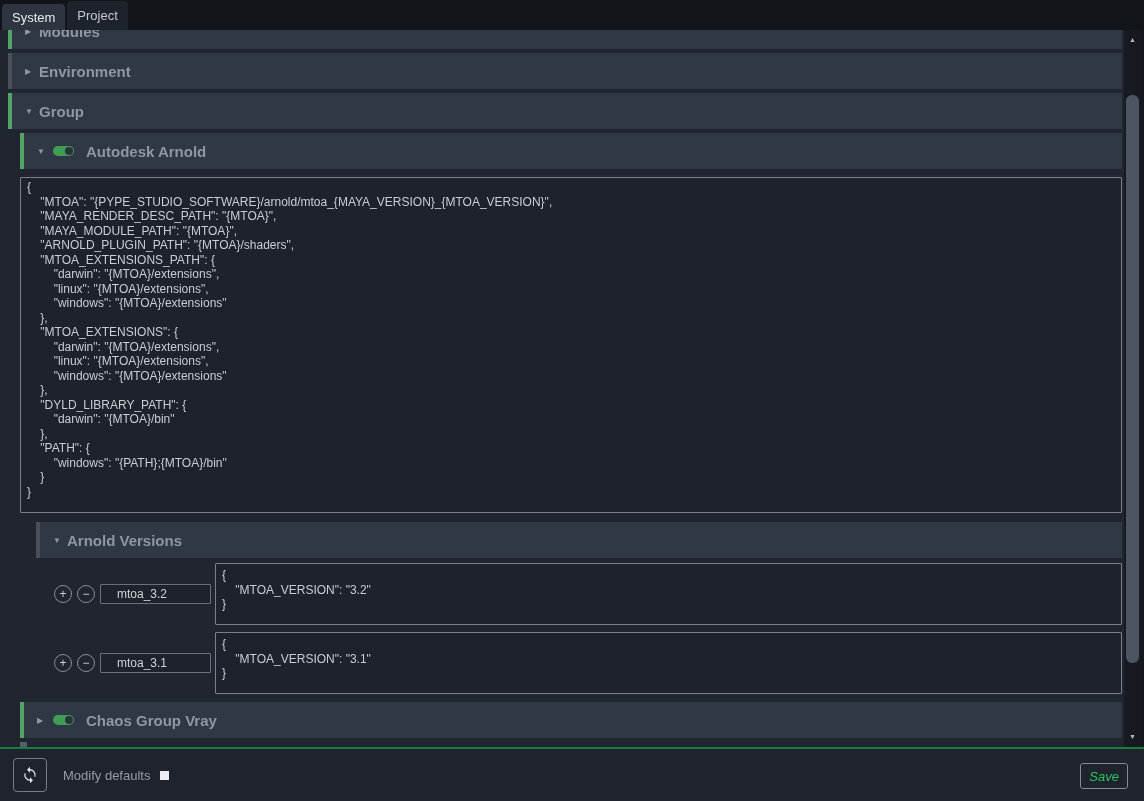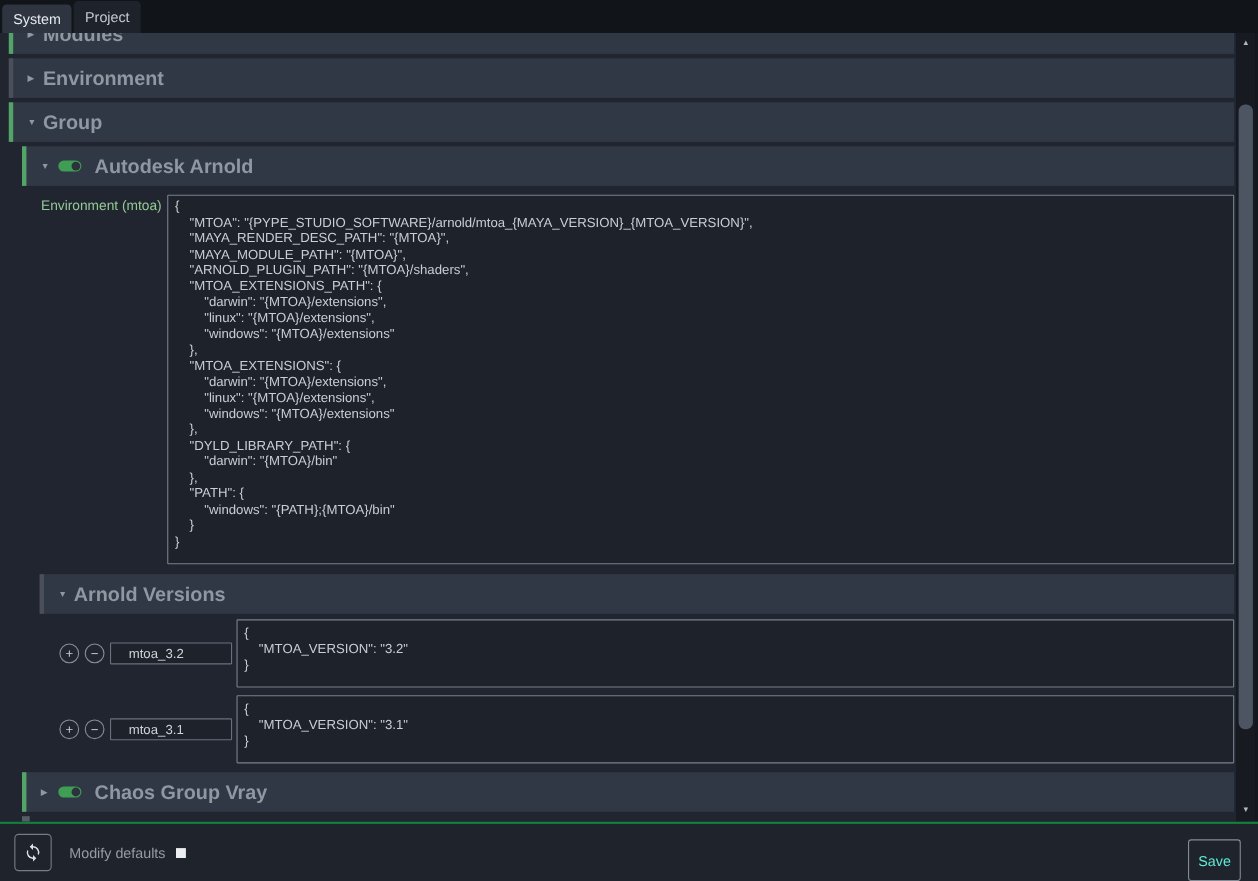--- a/index.html
+++ b/index.html
@@ -25,21 +25,21 @@
   
   .scroll {
     position:absolute; left:0; top:30px; width:1124px; height:717px;
     background:#212530; overflow:hidden; padding:0 2px 0 8px;
   }
   .sec-header {
     height:36px; background:#313845; display:flex; align-items:center;
     padding-left:13px; margin-bottom:4px;
   }
   .sec-header .arrow { width:14px; font-size:8px; color:#8f97a2; flex:none; }
-  .sec-header .sec-label { font-size:18px; font-weight:bold; color:#8f97a2; }
+  .sec-header .sec-label { font-size:15px; font-weight:bold; color:#8f97a2; }
   .bl-green { border-left:4px solid #53a567; }
   .bl-gray  { border-left:4px solid #4a4f59; }
   .mod-cut { margin-top:-17px; }
 
   .toggle {
     width:21px; height:10px; border-radius:5px; background:#3f9e54;
     position:relative; margin:0 12px 0 2px; flex:none;
   }
   .toggle .knob {
     position:absolute; right:1px; top:1px; width:8px; height:8px;
@@ -103,24 +103,25 @@
     display:flex; align-items:center;
   }
   .refresh-btn {
     width:34px; height:34px; margin-left:13px; border:1px solid #767c86;
     border-radius:4px; background:transparent; display:flex;
     align-items:center; justify-content:center; cursor:default;
   }
   .modify-label { margin-left:16px; font-size:13px; color:#969ca6; }
   .modify-box { width:9px; height:9px; background:#eceef1; margin-left:10px; }
   .save-btn {
-    position:absolute; right:16px; top:14px; height:38px; padding:0 8px;
+    position:absolute; right:16px; top:14px; height:26px; padding:0 8px;
     border:1px solid #858b95; border-radius:3px; background:transparent;
-    color:#5eead4; font-size:13px; cursor:default;
+    color:#22c55e; font-size:13px; cursor:default;
     font-family:"Liberation Sans","DejaVu Sans",sans-serif;
+    font-style:italic;
   }
 </style>
 </head>
 <body>
 
 <div class="tabbar">
   <div class="tab active">System</div>
   <div class="tab inactive">Project</div>
 </div>
 
@@ -145,21 +146,20 @@
 
     <div class="sec-header bl-green arnold-header">
       <span class="arrow">▼</span>
       <span class="toggle">
           <span class="knob"></span>
         </span>
       <span class="sec-label">Autodesk Arnold</span>
     </div>
 
     <div class="env-row">
-      <div class="env-label">Environment (mtoa)</div>
       <textarea class="json" spellcheck="false" style="">{
     "MTOA": "{PYPE_STUDIO_SOFTWARE}/arnold/mtoa_{MAYA_VERSION}_{MTOA_VERSION}",
     "MAYA_RENDER_DESC_PATH": "{MTOA}",
     "MAYA_MODULE_PATH": "{MTOA}",
     "ARNOLD_PLUGIN_PATH": "{MTOA}/shaders",
     "MTOA_EXTENSIONS_PATH": {
         "darwin": "{MTOA}/extensions",
         "linux": "{MTOA}/extensions",
         "windows": "{MTOA}/extensions"
     },

